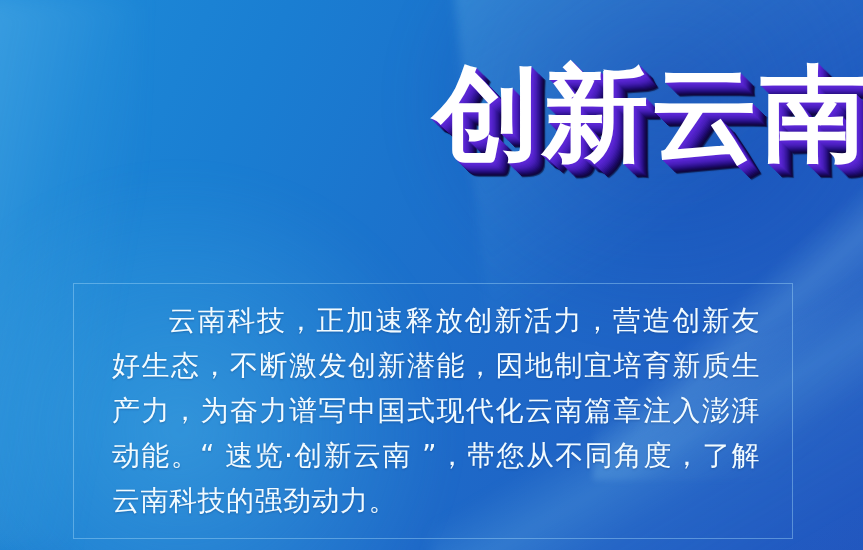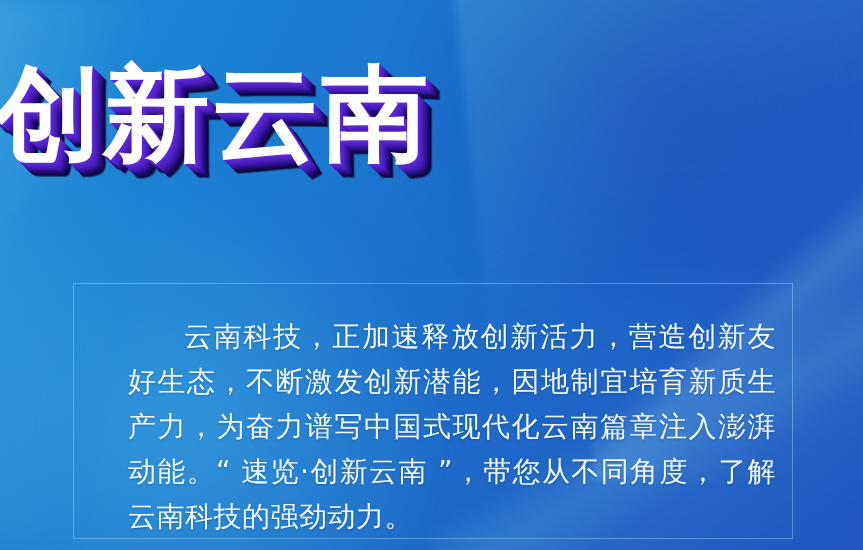--- a/index.html
+++ b/index.html
@@ -97,21 +97,21 @@
     inset: 0;
     background: radial-gradient(130% 120% at 50% 45%, rgba(0,0,0,0) 54%, rgba(8,40,110,0.16) 100%);
   }
 
   
   .headline-wrap {
     position: absolute;
     left: 0;
     top: 62px;
     width: 863px;
-    text-align: left;
+    text-align: right;
     z-index: 5;
   }
   .headline {
     display: inline-block;
     font-family: "DejaVu Sans", "Liberation Sans", sans-serif;
     font-weight: 700;
     font-size: 104px;
     line-height: 1.0;
     letter-spacing: 2px;
     color: #ffffff;
@@ -155,21 +155,21 @@
     height: 256px;
     border: 1px solid rgba(168,220,250,0.42);
     box-sizing: border-box;
     z-index: 4;
   }
   .para {
     position: absolute;
     left: 38px;
     top: 14px;
     width: 648px;
-    margin: 16px;
+    margin: 0;
     color: #f2fbff;
     font-family: "DejaVu Sans", "Liberation Sans", sans-serif;
     font-size: 28px;
     line-height: 45px;
     letter-spacing: 0.5px;
     text-align: justify;
     text-indent: 2em;
     text-shadow: 0 1px 2px rgba(10,50,110,0.35);
     white-space: pre-wrap;
   }

